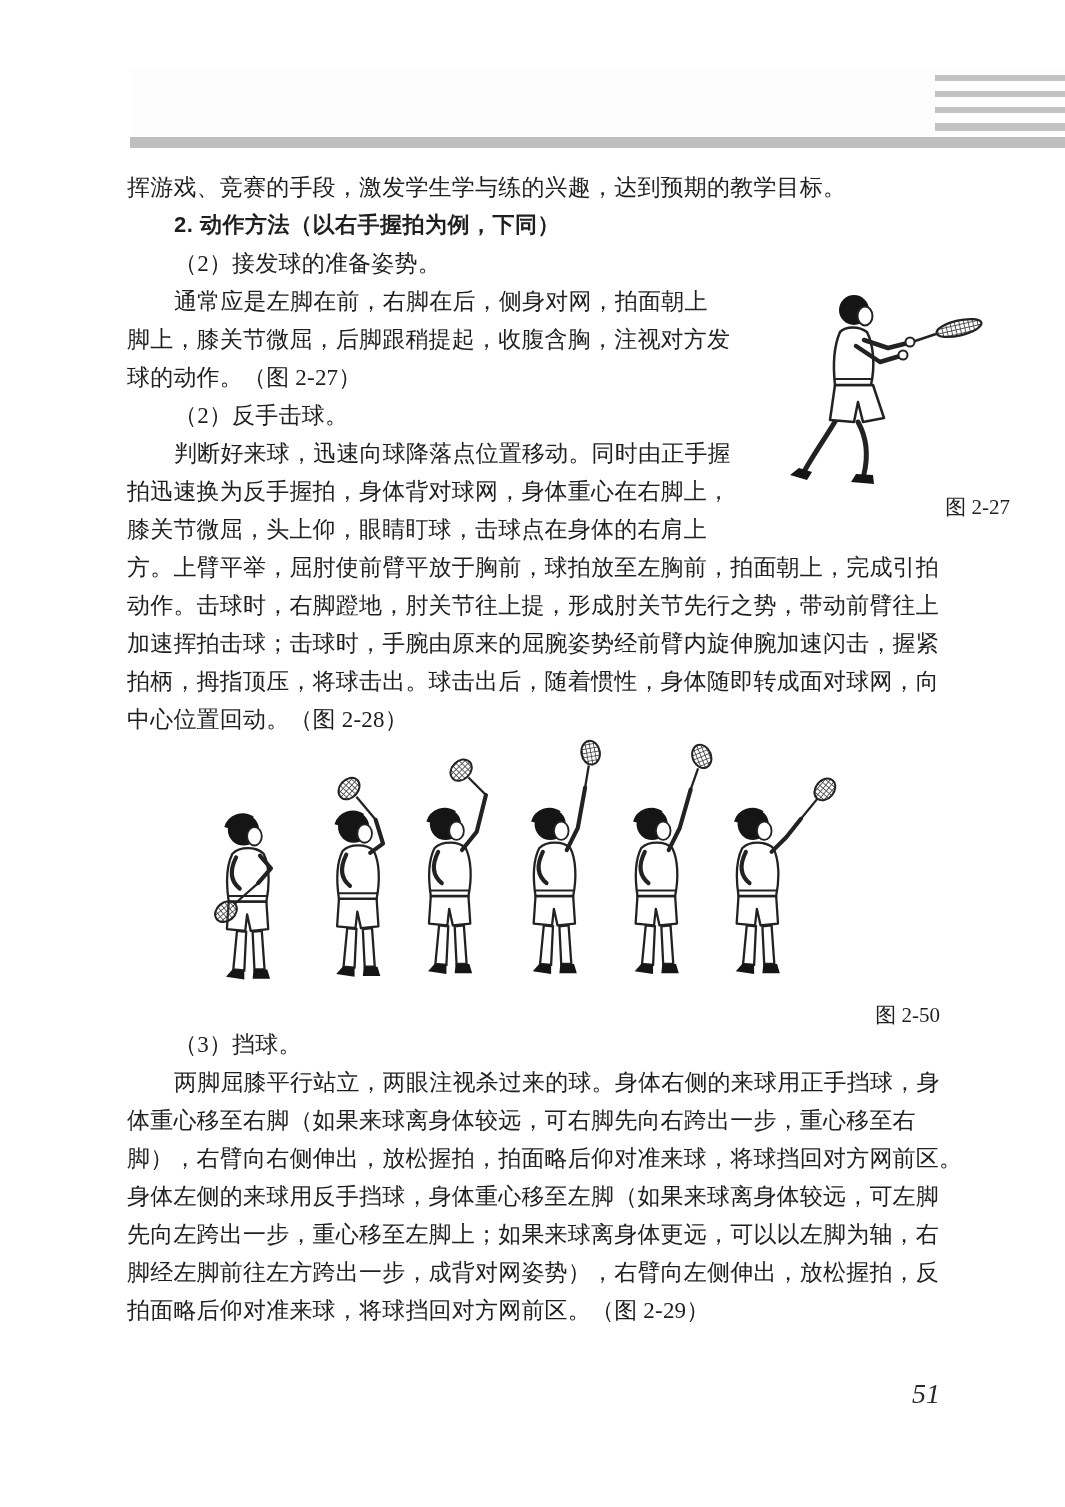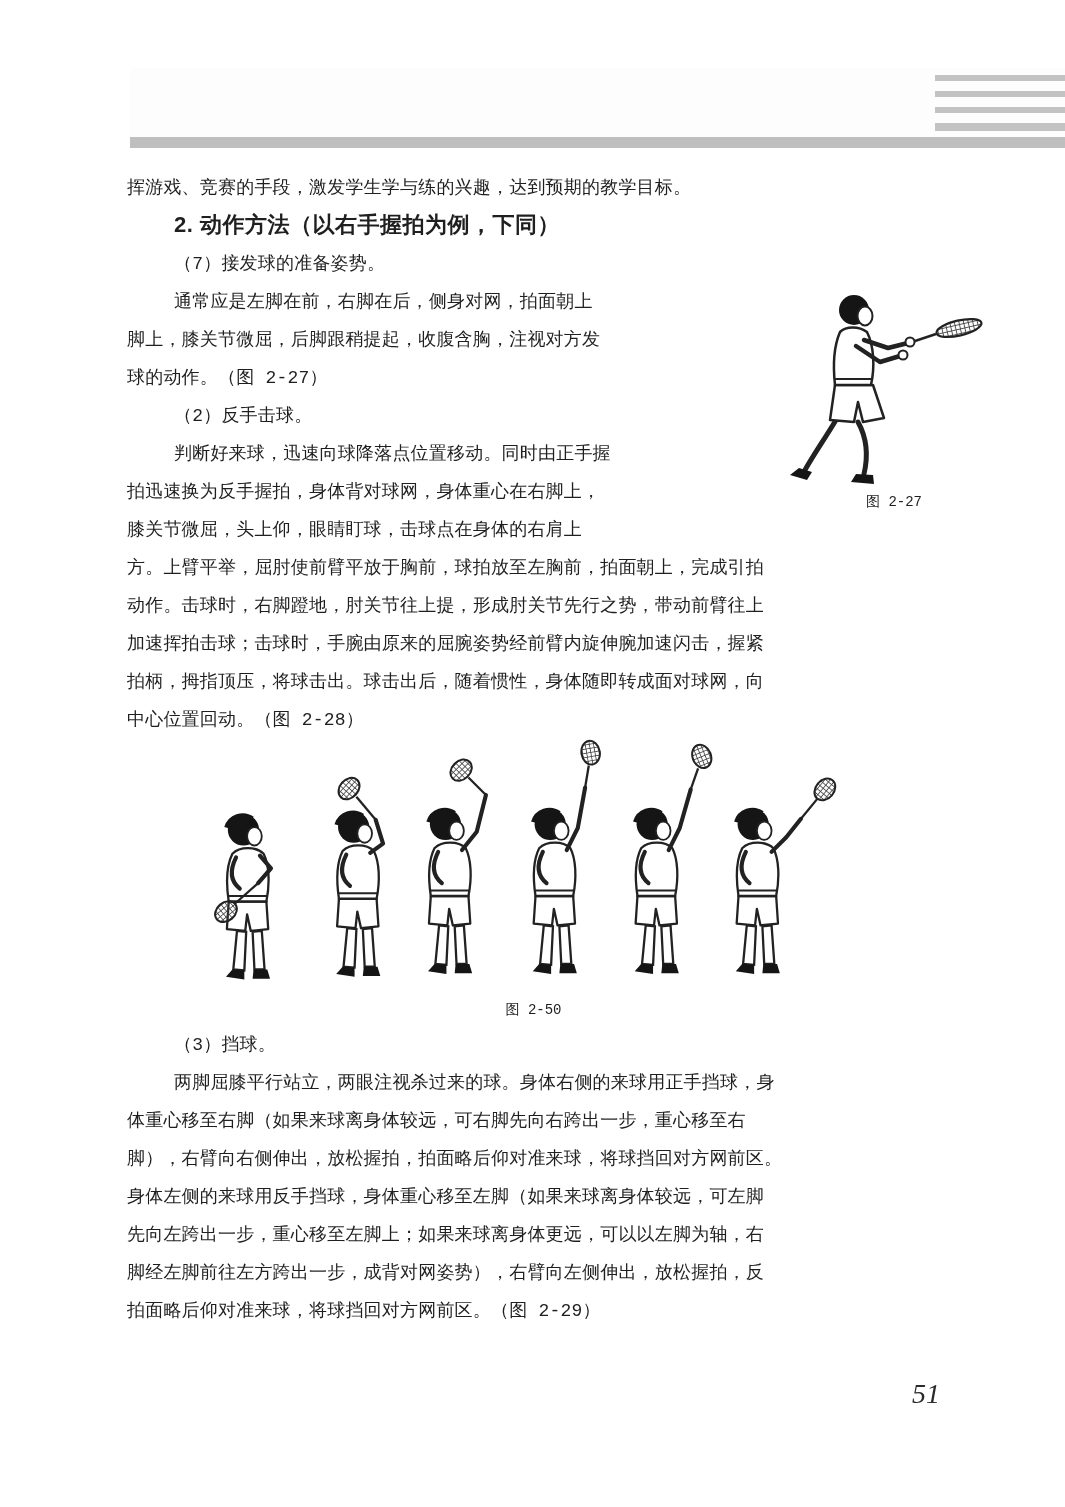--- a/index.html
+++ b/index.html
@@ -8,51 +8,51 @@
     font-family:"Liberation Serif","DejaVu Serif",serif;
     color:var(--text,#1f1f1f);
   }
   .abs{position:absolute;}
   
   .hdr-panel{left:130px;top:68px;width:935px;height:69px;background:var(--header_bg,#fdfdfd);}
   .hdr-sbar{left:935px;width:130px;height:6px;background:var(--bar_gray,#c3c3c3);}
   .hdr-fullbar{left:130px;top:137px;width:935px;height:11px;background:var(--bar_gray2,#bfbfbf);}
   
   .tl{
-    position:absolute;white-space:pre;font-size:18px;line-height:30px;
-    letter-spacing:0.2px;color:var(--text,#1f1f1f);font-family:Liberation Mono, monospace;
+    position:absolute;white-space:pre;font-size:23px;line-height:30px;
+    letter-spacing:0.2px;color:var(--text,#1f1f1f);
   }
   .heading{
     font-family:"Liberation Sans","DejaVu Sans",sans-serif;
     font-weight:bold;font-size:22px;letter-spacing:0.5px;
   }
   .caption{
-    position:absolute;font-size:14px;text-align:center;color:var(--text,#1f1f1f);
-    font-family:Liberation Mono, monospace;
+    position:absolute;font-size:21px;text-align:right;color:var(--text,#1f1f1f);
+    font-family:Liberation Serif, serif;
   }
   .pageno{
     position:absolute;left:896px;top:1378px;width:60px;text-align:center;
     font-style:italic;font-size:28px;color:#2a2a2a;
   }
   .fig{position:absolute;}
   svg{display:block;}
 </style>
 </head>
 <body>
 
 <div class="abs hdr-panel"></div>
 <div class="abs hdr-sbar" style="top:75px"></div>
 <div class="abs hdr-sbar" style="top:91px"></div>
 <div class="abs hdr-sbar" style="top:107px"></div>
 <div class="abs hdr-sbar" style="top:123px;height:8px"></div>
 <div class="abs hdr-fullbar"></div>
 
 <div class="tl" style="left:127px;top:173px">挥游戏、竞赛的手段，激发学生学与练的兴趣，达到预期的教学目标。</div>
 <div class="tl heading" style="left:174px;top:210px">2. 动作方法（以右手握拍为例，下同）</div>
-<div class="tl" style="left:174px;top:249px">（7）接发球的准备姿势。</div>
+<div class="tl" style="left:174px;top:249px">（2）接发球的准备姿势。</div>
 <div class="tl" style="left:174px;top:287px">通常应是左脚在前，右脚在后，侧身对网，拍面朝上</div>
 <div class="tl" style="left:127px;top:325px">脚上，膝关节微屈，后脚跟稍提起，收腹含胸，注视对方发</div>
 <div class="tl" style="left:127px;top:363px">球的动作。（图 2-27）</div>
 <div class="tl" style="left:174px;top:401px">（2）反手击球。</div>
 <div class="tl" style="left:174px;top:439px">判断好来球，迅速向球降落点位置移动。同时由正手握</div>
 <div class="tl" style="left:127px;top:477px">拍迅速换为反手握拍，身体背对球网，身体重心在右脚上，</div>
 <div class="tl" style="left:127px;top:515px">膝关节微屈，头上仰，眼睛盯球，击球点在身体的右肩上</div>
 <div class="tl" style="left:127px;top:553px">方。上臂平举，屈肘使前臂平放于胸前，球拍放至左胸前，拍面朝上，完成引拍</div>
 <div class="tl" style="left:127px;top:591px">动作。击球时，右脚蹬地，肘关节往上提，形成肘关节先行之势，带动前臂往上</div>
 <div class="tl" style="left:127px;top:629px">加速挥拍击球；击球时，手腕由原来的屈腕姿势经前臂内旋伸腕加速闪击，握紧</div>

